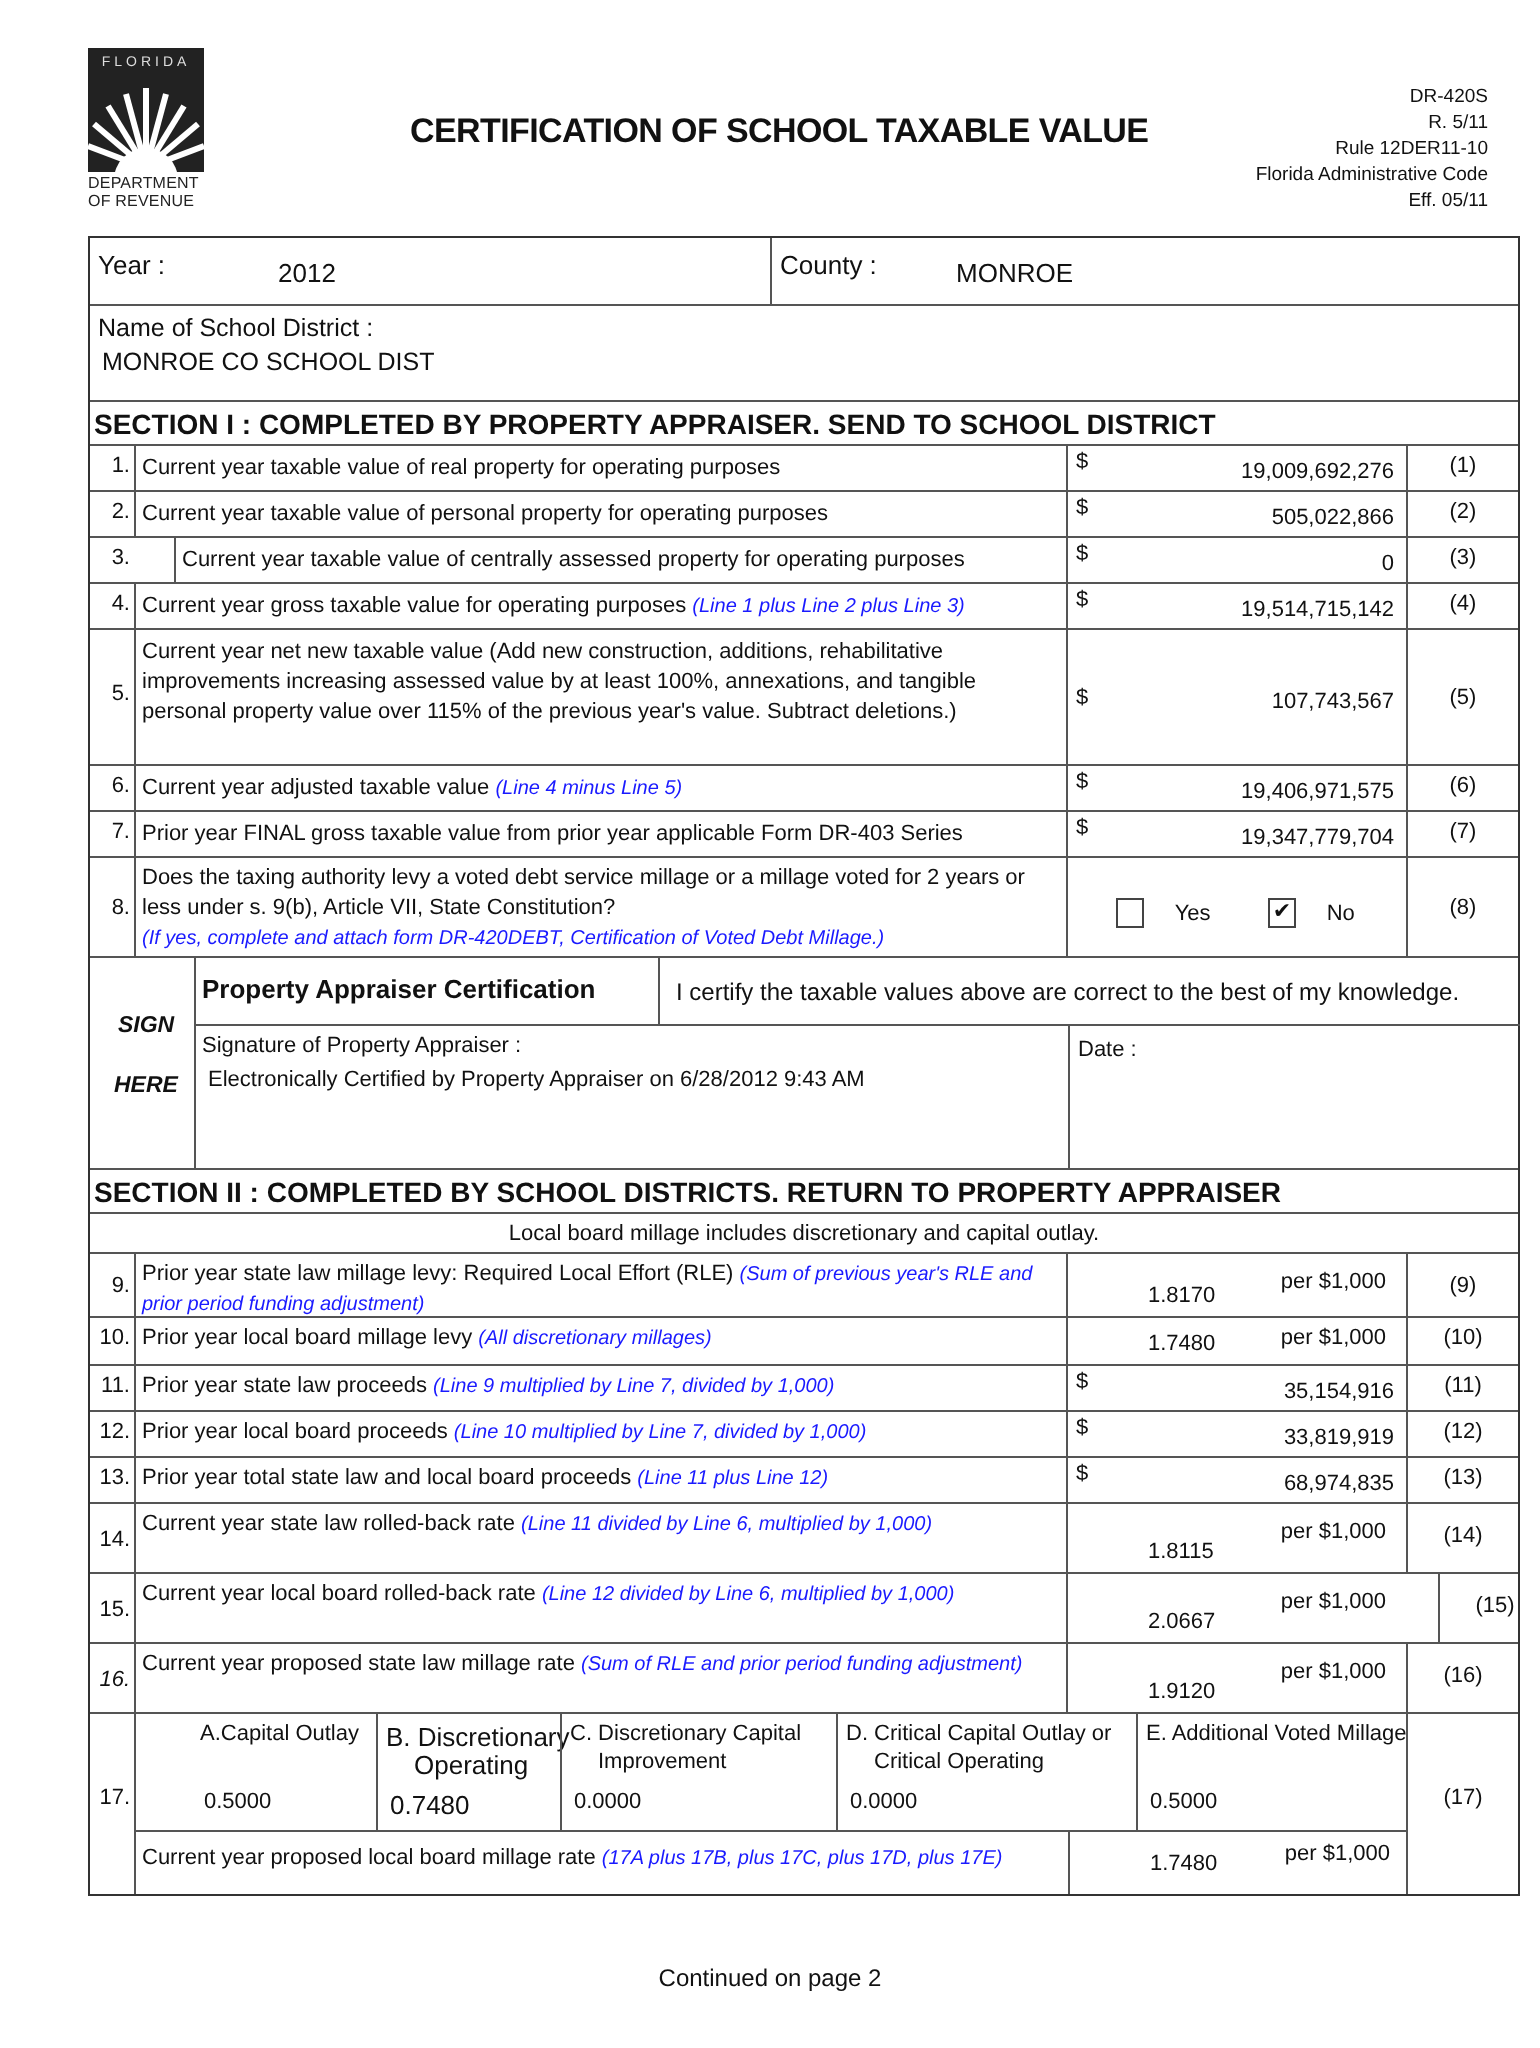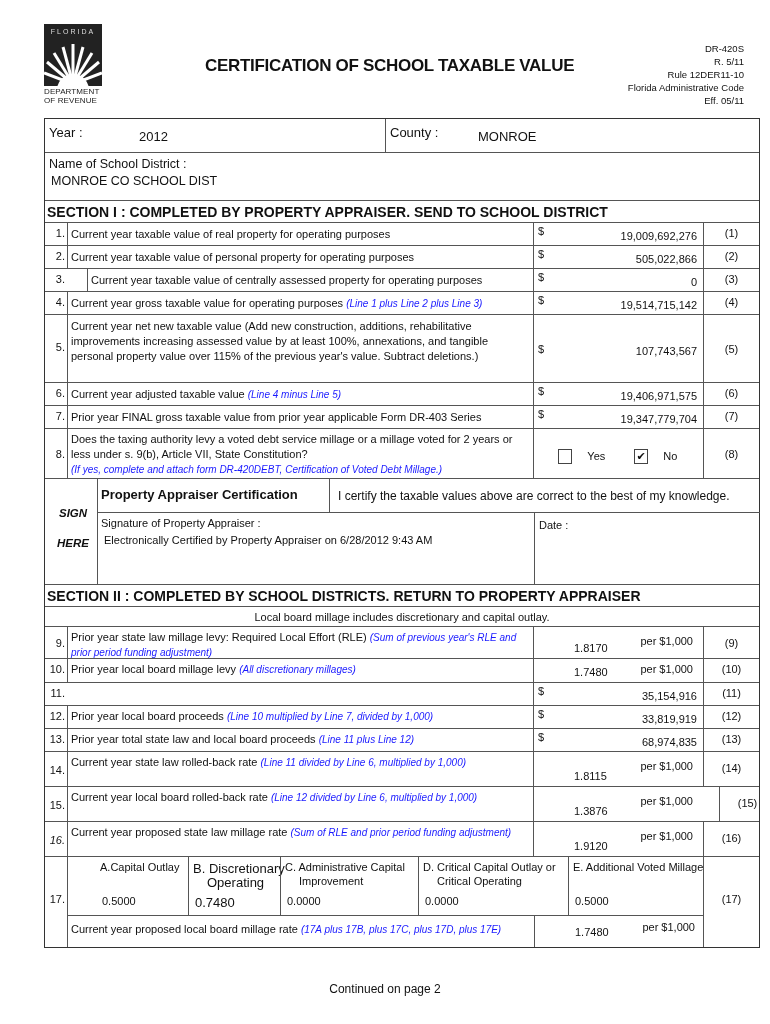--- a/index.html
+++ b/index.html
@@ -211,20 +211,21 @@
         <div class="cell num" style="padding-top:4px;">10.</div>
         <div class="cell desc bl" style="padding-top:3px;"><span>Prior year local board millage levy </span><span class="blue">(All discretionary millages)</span></div>
         <div class="cell bl" style="left:488px;width:170px;font-size:11px;">
           <span class="abs" style="left:40px;bottom:4px;">1.7480</span>
           <span class="abs" style="right:10px;top:4px;">per $1,000</span>
         </div>
         <div class="cell ref bl" style="padding-top:4px;">(10)</div>
       </div>
       <div class="row" style="height: 23px;">
         <div class="cell num" style="padding-top:4px;">11.</div>
+        <div class="cell desc bl" style="padding-top:3px;"><span>Prior year state law proceeds </span><span class="blue">(Line 9 multiplied by Line 7, divided by 1,000)</span></div>
         <div class="cell dollar bl">
           <span class="d">$</span>
           <span class="v">35,154,916</span>
         </div>
         <div class="cell ref bl" style="padding-top:4px;">(11)</div>
       </div>
       <div class="row" style="height: 23px;">
         <div class="cell num" style="padding-top:4px;">12.</div>
         <div class="cell desc bl" style="padding-top:3px;"><span>Prior year local board proceeds </span><span class="blue">(Line 10 multiplied by Line 7, divided by 1,000)</span></div>
         <div class="cell dollar bl">
@@ -248,21 +249,21 @@
         <div class="cell bl" style="left:488px;width:170px;font-size:11px;">
           <span class="abs" style="left:40px;bottom:4px;">1.8115</span>
           <span class="abs" style="right:10px;top:8px;">per $1,000</span>
         </div>
         <div class="cell ref bl" style="padding-top:10px;">(14)</div>
       </div>
       <div class="row" style="height: 35px;">
         <div class="cell num" style="padding-top:12px;">15.</div>
         <div class="cell desc bl" style="padding-top:3px;"><span>Current year local board rolled-back rate </span><span class="blue">(Line 12 divided by Line 6, multiplied by 1,000)</span></div>
         <div class="cell bl" style="left:488px;width:170px;font-size:11px;">
-          <span class="abs" style="left:40px;bottom:4px;">1.3876</span>
+          <span class="abs" style="left:40px;bottom:4px;">2.0667</span>
           <span class="abs" style="right:10px;top:8px;">per $1,000</span>
         </div>
         <div class="cell ref bl" style="padding-top:10px;margin-left:16px;">(15)</div>
       </div>
       <div class="row" style="height: 35px;">
         <div class="cell num" style="padding-top:12px;font-style:italic;">16.</div>
         <div class="cell desc bl" style="padding-top:3px;"><span>Current year proposed state law millage rate </span><span class="blue">(Sum of RLE and prior period funding adjustment)</span></div>
         <div class="cell bl" style="left:488px;width:170px;font-size:11px;">
           <span class="abs" style="left:40px;bottom:4px;">1.9120</span>
           <span class="abs" style="right:10px;top:8px;">per $1,000</span>
@@ -279,21 +280,21 @@
             <div class="abs" style="left:4px;top:4px;white-space:nowrap;">A.Capital Outlay</div>
             <div class="abs" style="left:18px;top:18px;white-space:nowrap;"></div>
             <div class="abs" style="left:6px;top:38px;">0.5000</div>
           </div>
           <div class="abs arial bl" style="left: 92px; top: 0px; width: 92px; height: 58px; font-size: 13px;">
             <div class="abs" style="left:4px;top:4px;white-space:nowrap;">B. Discretionary</div>
             <div class="abs" style="left:18px;top:18px;white-space:nowrap;">Operating</div>
             <div class="abs" style="left:6px;top:38px;">0.7480</div>
           </div>
           <div class="abs arial bl" style="left: 184px; top: 0px; width: 138px; height: 58px; font-size: 11px;">
-            <div class="abs" style="left:4px;top:4px;white-space:nowrap;">C. Administrative Capital</div>
+            <div class="abs" style="left:4px;top:4px;white-space:nowrap;">C. Discretionary Capital</div>
             <div class="abs" style="left:18px;top:18px;white-space:nowrap;">Improvement</div>
             <div class="abs" style="left:6px;top:38px;">0.0000</div>
           </div>
           <div class="abs arial bl" style="left: 322px; top: 0px; width: 150px; height: 58px; font-size: 11px;">
             <div class="abs" style="left:4px;top:4px;white-space:nowrap;">D. Critical Capital Outlay or</div>
             <div class="abs" style="left:18px;top:18px;white-space:nowrap;">Critical Operating</div>
             <div class="abs" style="left:6px;top:38px;">0.0000</div>
           </div>
           <div class="abs arial bl" style="left: 472px; top: 0px; width: 164px; height: 58px; font-size: 11px;">
             <div class="abs" style="left:4px;top:4px;white-space:nowrap;">E. Additional Voted Millage</div>

